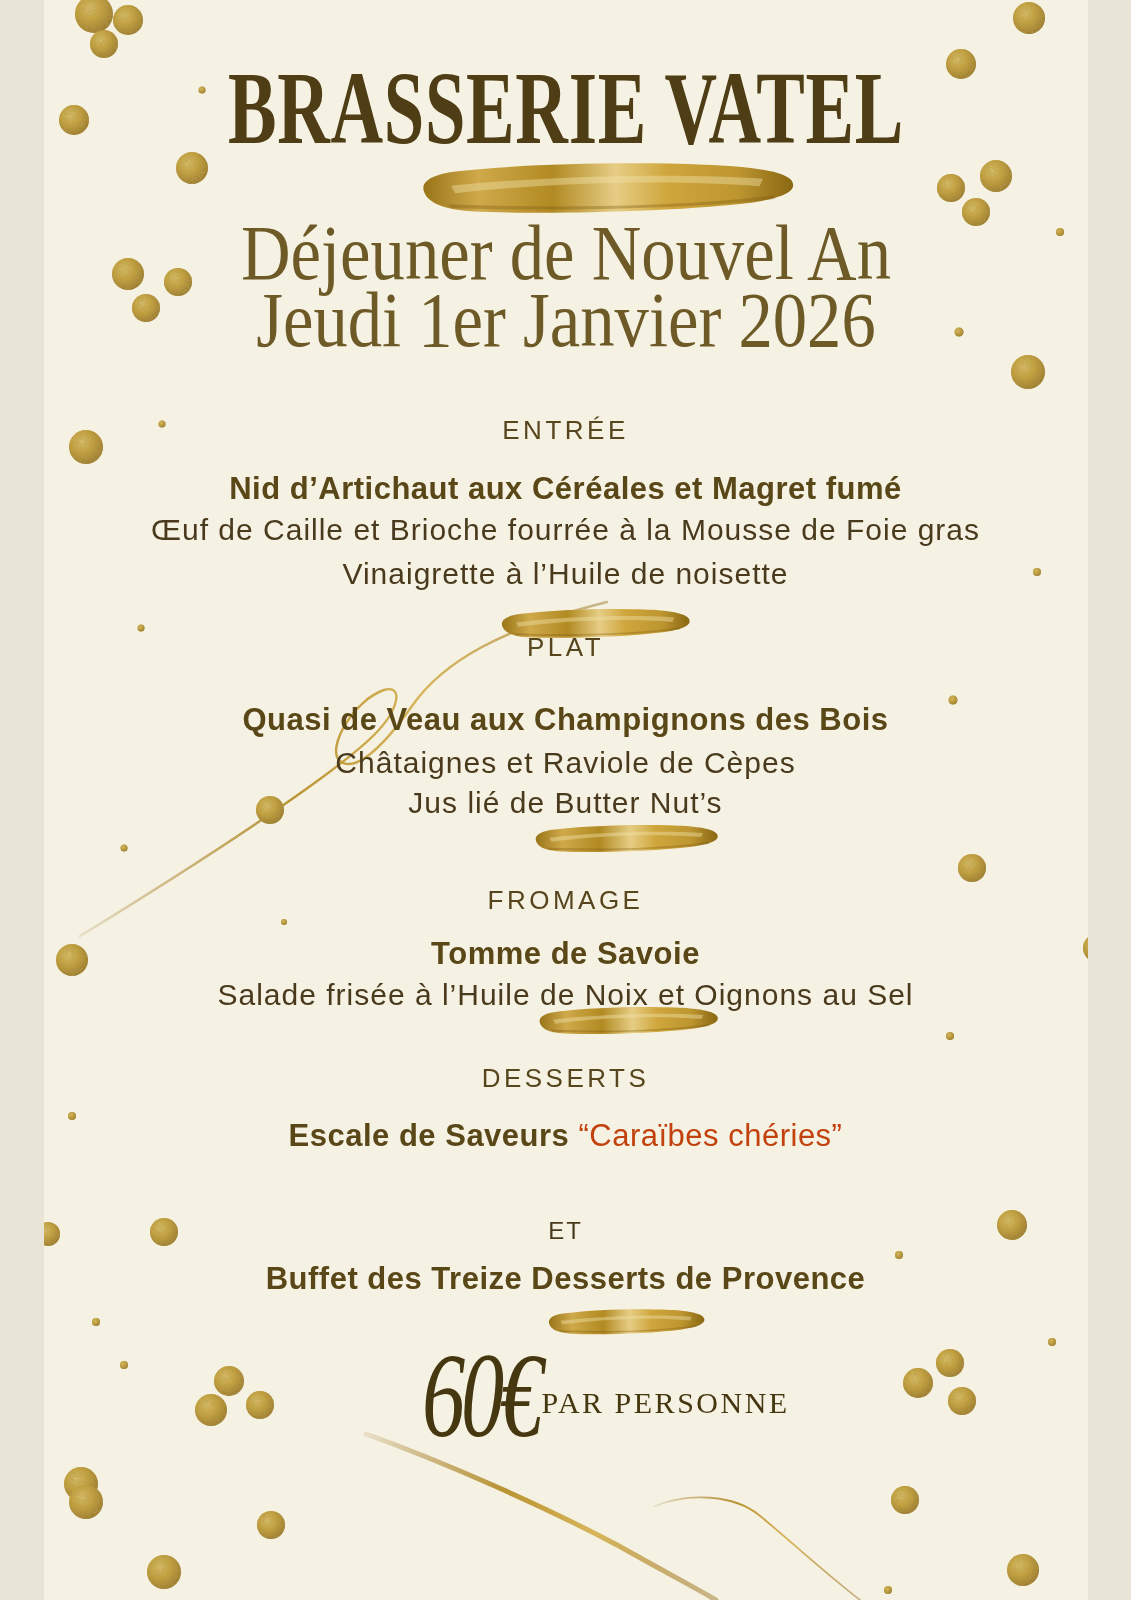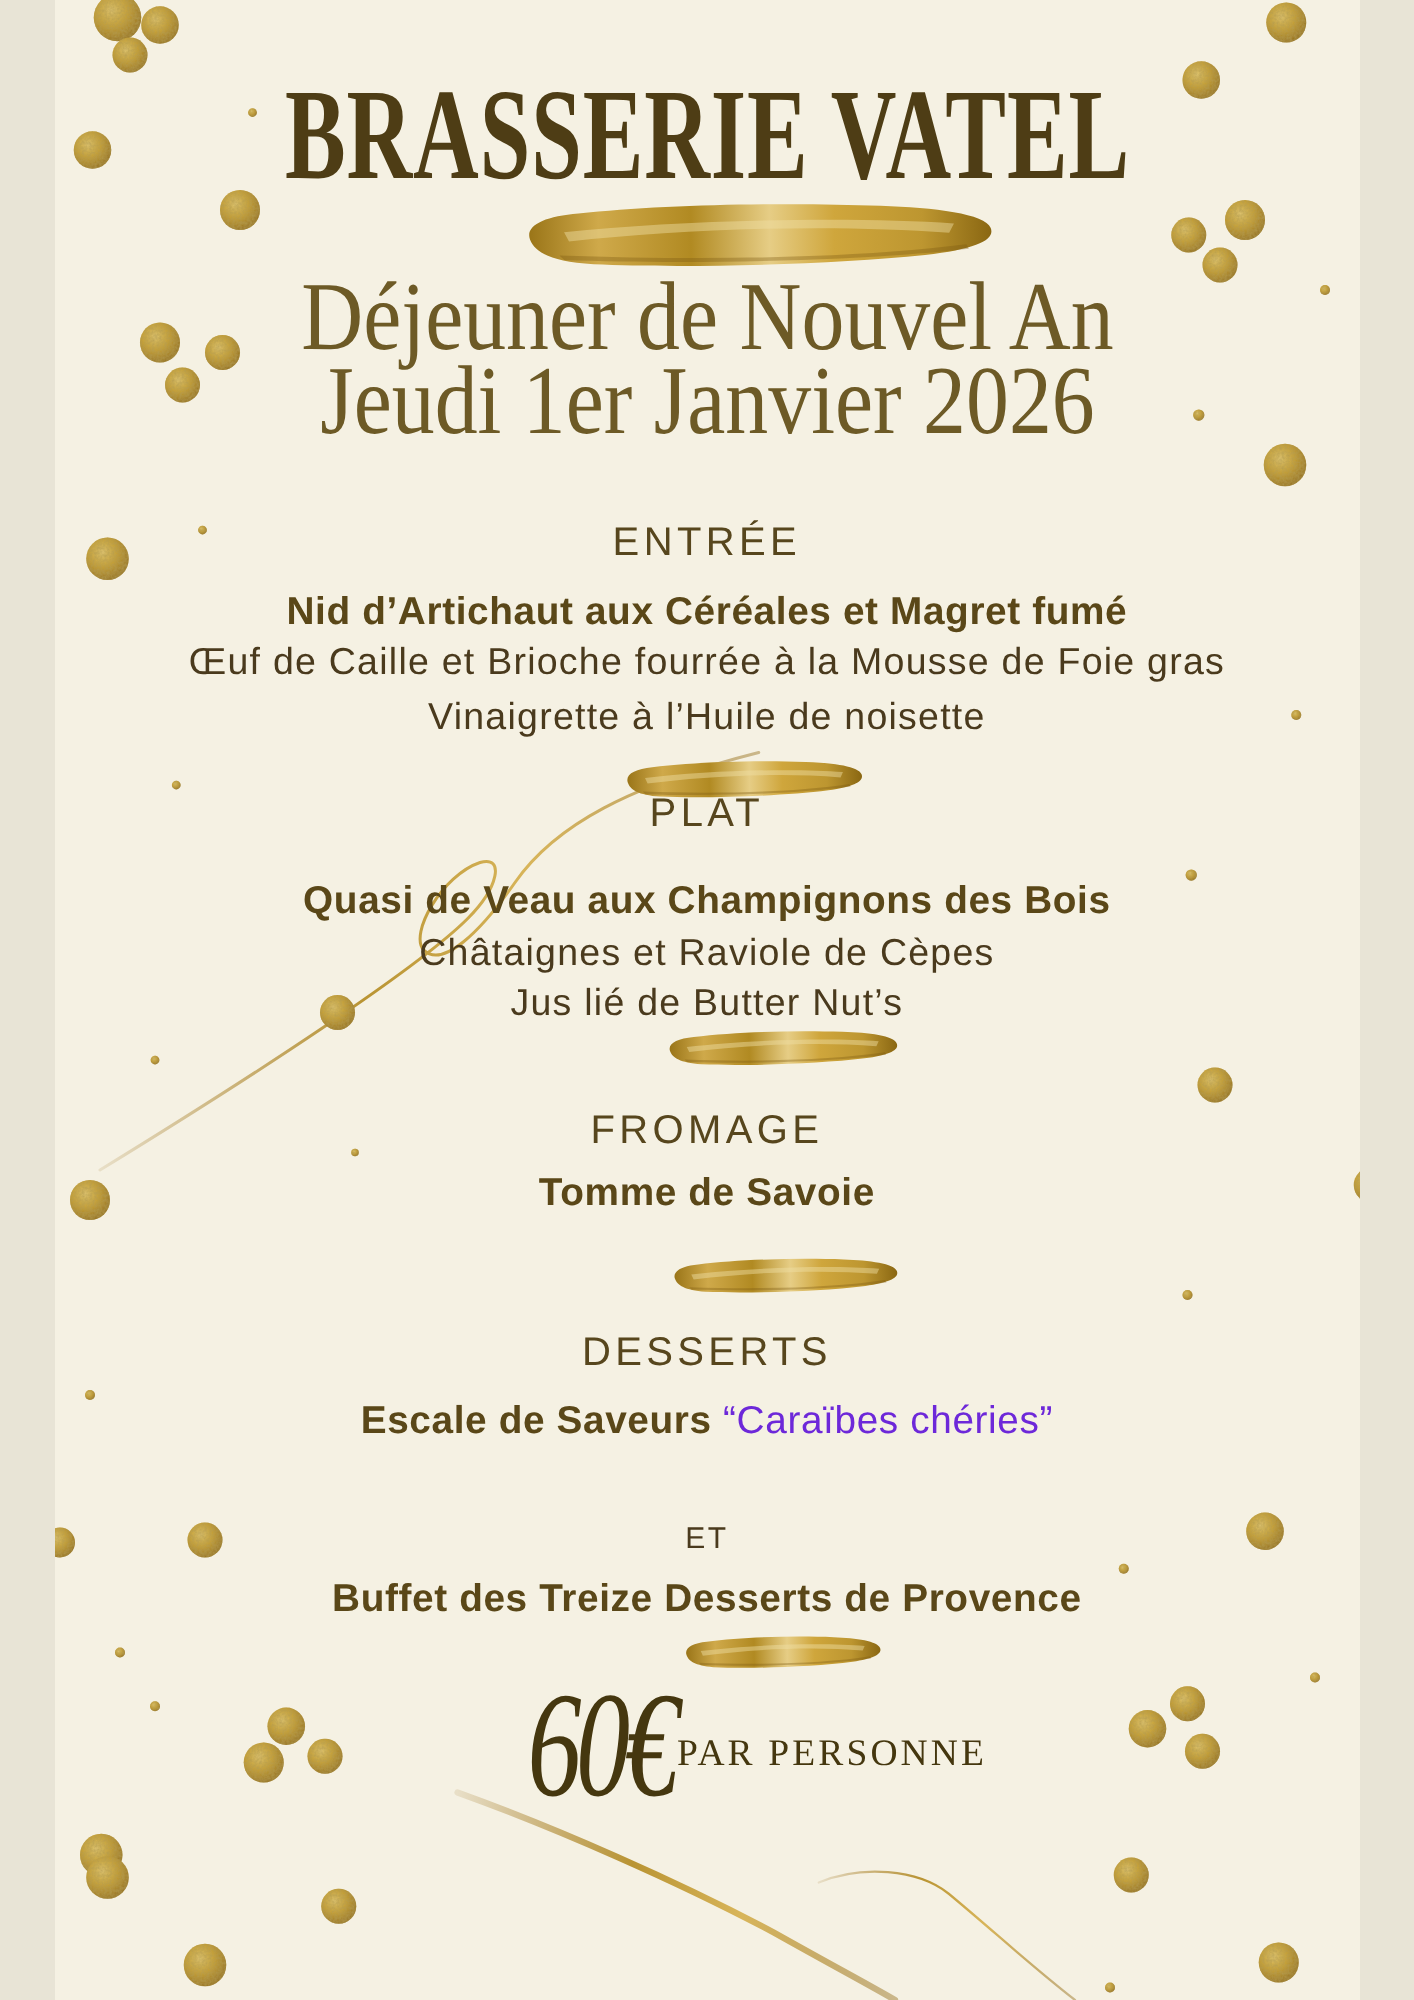--- a/index.html
+++ b/index.html
@@ -26,27 +26,27 @@
     font-family:"Liberation Serif",serif;
     font-size:78px;font-weight:400;
     color:#6d5a26;letter-spacing:0px;
     transform:scaleX(.88);transform-origin:50% 50%;
     white-space:nowrap;
   }
   .sub1{top:214px;}
   .sub2{top:281px;}
 
   .section-label{
-    font-size:32px;color:#57461d;letter-spacing:3.5px;font-weight:400;
+    font-size:26px;color:#57461d;letter-spacing:3.5px;font-weight:400;
   }
   .dish{
     font-size:31px;font-weight:700;color:#5a4718;letter-spacing:.5px;
     white-space:nowrap;
   }
-  .dish .quote{font-weight:400;color:#6d28d9;}
+  .dish .quote{font-weight:400;color:#c2410c;}
   .detail{
     font-size:30px;font-weight:400;color:#4a3a1d;letter-spacing:1px;
     white-space:nowrap;
   }
   .connector{font-size:24px;color:#4a3a1d;letter-spacing:2px;}
 
   .price-amount{
     position:absolute;left:378px;top:1336px;z-index:3;
     font-family:"Liberation Serif",serif;font-style:italic;
     font-size:120px;font-weight:400;color:#45370f;letter-spacing:-6px;
@@ -193,20 +193,21 @@
   <div class="txt detail" style="top:515px">Œuf de Caille et Brioche fourrée à la Mousse de Foie gras</div>
   <div class="txt detail" style="top:559px">Vinaigrette à l’Huile de noisette</div>
 
   <div class="txt section-label" style="top:634px">PLAT</div>
   <div class="txt dish" style="top:704px">Quasi de Veau aux Champignons des Bois</div>
   <div class="txt detail" style="top:748px">Châtaignes et Raviole de Cèpes</div>
   <div class="txt detail" style="top:788px">Jus lié de Butter Nut’s</div>
 
   <div class="txt section-label" style="top:887px">FROMAGE</div>
   <div class="txt dish" style="top:938px">Tomme de Savoie</div>
+  <div class="txt detail" style="top:980px">Salade frisée à l’Huile de Noix et Oignons au Sel</div>
 
   <div class="txt section-label" style="top:1065px">DESSERTS</div>
   <div class="txt dish" style="top:1120px">
     <span>Escale de Saveurs</span>
     <span class="quote">“Caraïbes chéries”</span>
   </div>
   <div class="txt connector" style="top:1219px">ET</div>
   <div class="txt dish" style="top:1263px">Buffet des Treize Desserts de Provence</div>
 
   <div class="price-amount">60€</div>

